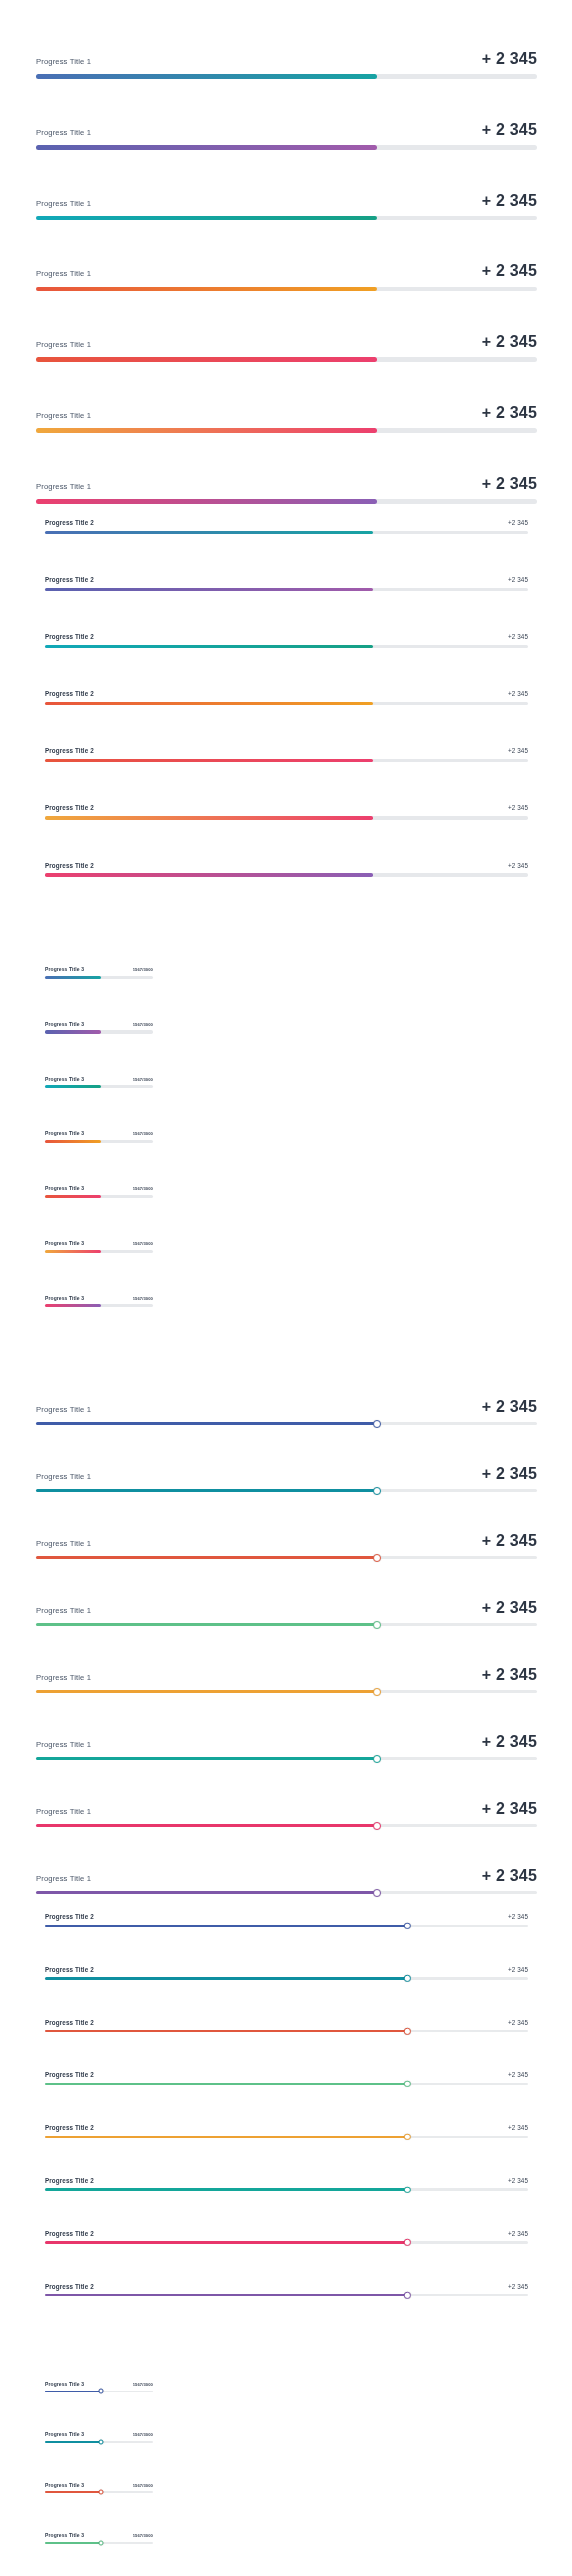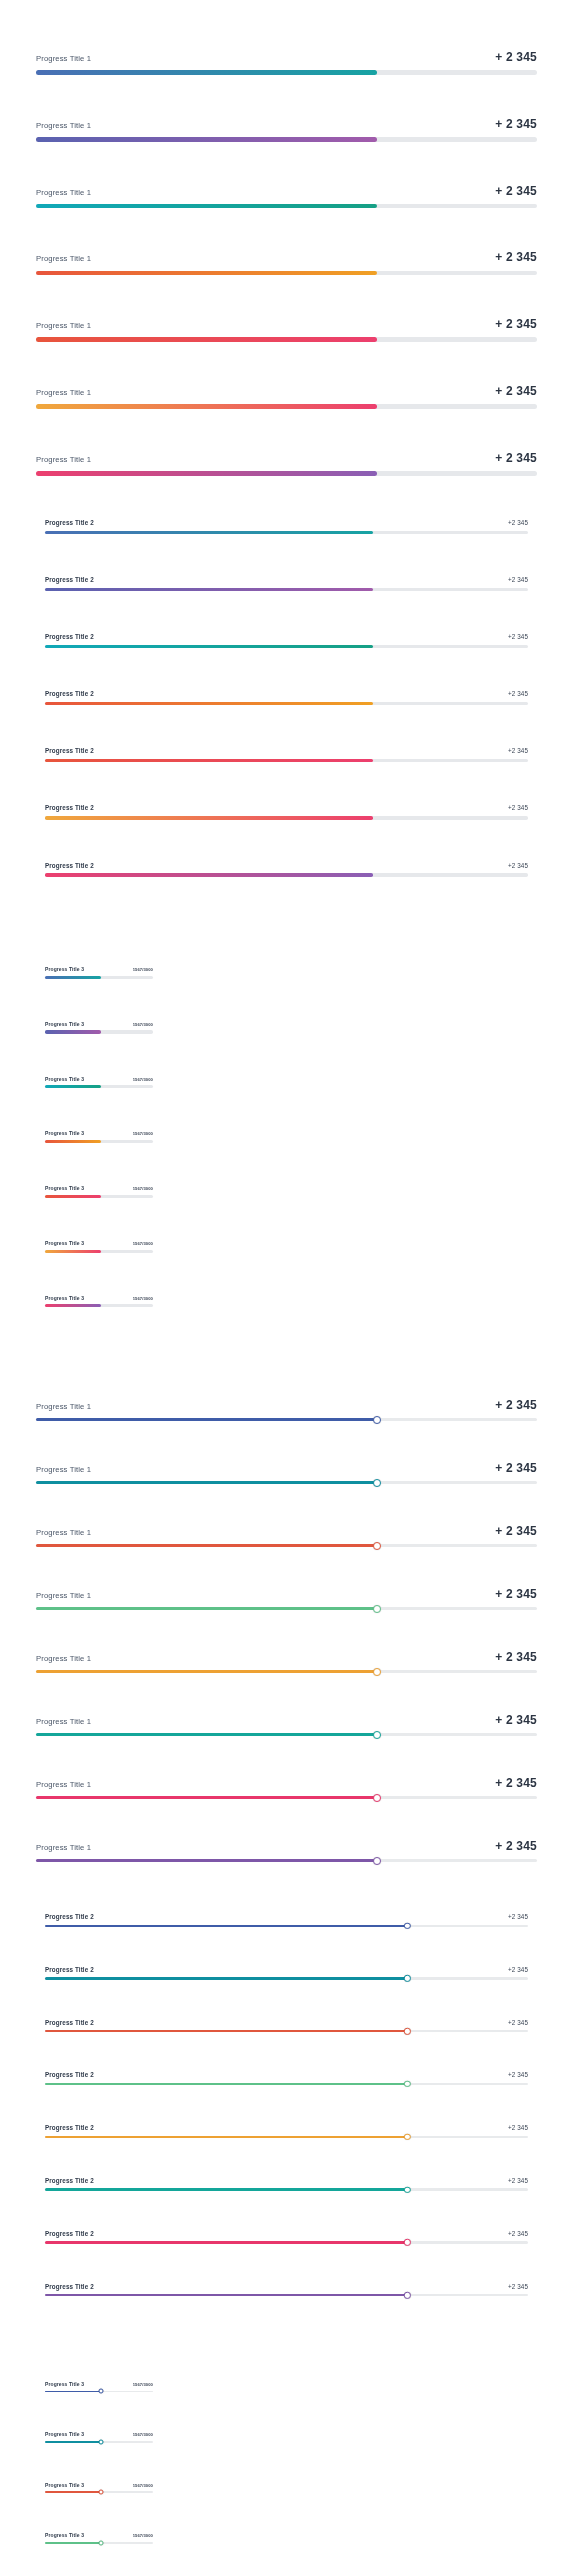--- a/index.html
+++ b/index.html
@@ -17,21 +17,21 @@
   
   .s-wide { padding: 0 36px; }
   .s-wide .row { padding: 0; }
   .s-wide .row-head {
     display: flex; align-items: baseline; justify-content: space-between;
   }
   .s-wide .lbl {
     font-size: 7.7px; color: #4a5668; font-weight: 400; letter-spacing: 0.1px;
   }
   .s-wide .val {
-    font-size: 12px; color: #2c3543; font-weight: 700; letter-spacing: 0.2px;
+    font-size: 16px; color: #2c3543; font-weight: 700; letter-spacing: 0.2px;
     white-space: nowrap;
   }
   .s-wide .track {
     position: relative; width: 100%; height: 4.5px; border-radius: 2.7px;
     background: #e6e8eb; margin-top: 6.3px;
   }
   .s-wide .fill {
     position: absolute; left: 0; top: 0; height: 100%; border-radius: 2.7px;
   }
 

